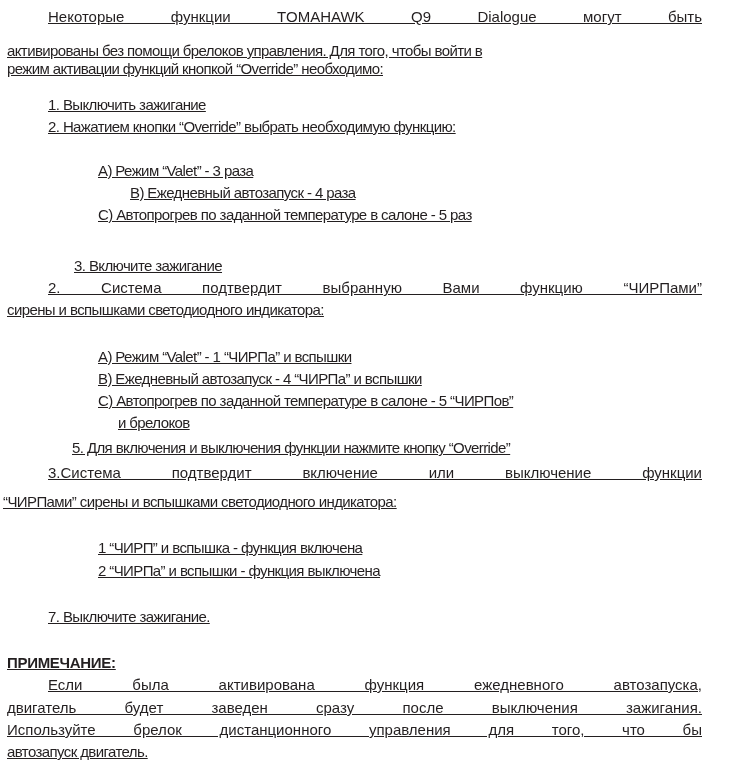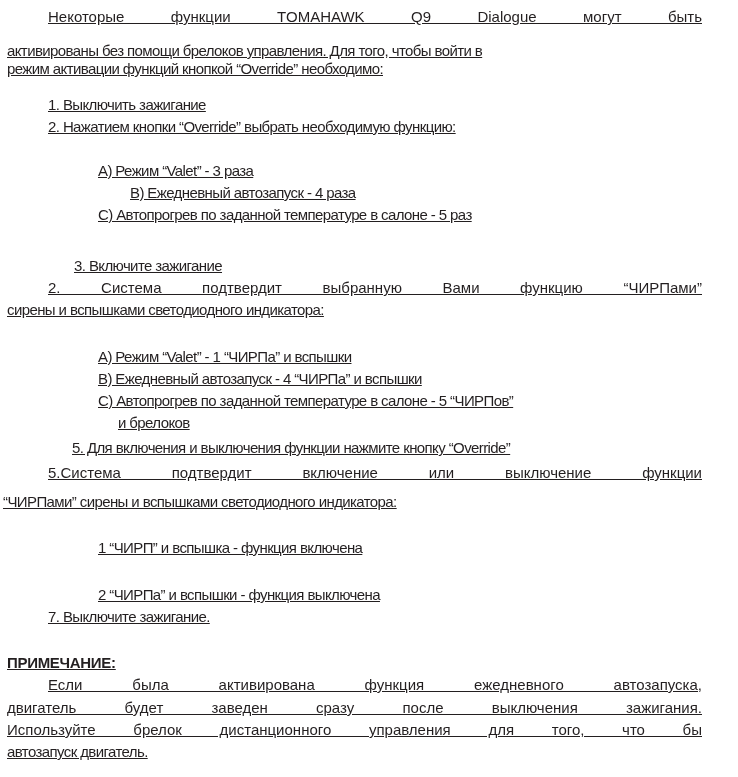--- a/index.html
+++ b/index.html
@@ -29,25 +29,25 @@
   <div class="ln" style="left:56px;top:255px;margin-left:18px;">3. Включите зажигание</div>
   <div class="ln just" style="left:48px;top:277px;width:654px;">2. Система подтвердит выбранную Вами функцию “ЧИРПами”</div>
   <div class="ln" style="left:7px;top:299px;">сирены и вспышками светодиодного индикатора:</div>
 
   <div class="ln" style="left:98px;top:346px;">A) Режим “Valet” - 1 “ЧИРПа” и вспышки</div>
   <div class="ln" style="left:98px;top:368px;">B) Ежедневный автозапуск - 4 “ЧИРПа” и вспышки</div>
   <div class="ln" style="left:98px;top:390px;">C) Автопрогрев по заданной температуре в салоне - 5 “ЧИРПов”</div>
   <div class="ln" style="left:118px;top:412px;">и брелоков</div>
 
   <div class="ln" style="left:48px;top:437px;margin-left:24px;">5. Для включения и выключения функции нажмите кнопку “Override”</div>
-  <div class="ln just" style="left:48px;top:462px;width:654px;">5.Система подтвердит включение или выключение функции</div>
+  <div class="ln just" style="left:48px;top:462px;width:654px;">3.Система подтвердит включение или выключение функции</div>
   <div class="ln" style="left:3px;top:491px;">“ЧИРПами” сирены и вспышками светодиодного индикатора:</div>
 
   <div class="ln" style="left:98px;top:537px;text-align:center;">1 “ЧИРП” и вспышка - функция включена</div>
-  <div class="ln" style="left:98px;top:560px;margin-top:24px;">2 “ЧИРПа” и вспышки - функция выключена</div>
+  <div class="ln" style="left:98px;top:560px;">2 “ЧИРПа” и вспышки - функция выключена</div>
 
   <div class="ln" style="left:48px;top:606px;text-align:right;">7. Выключите зажигание.</div>
 
   <div class="ln bold" style="left:7px;top:652px;">ПРИМЕЧАНИЕ:</div>
   <div class="ln just" style="left:48px;top:674px;width:654px;">Если была активирована функция ежедневного автозапуска,</div>
   <div class="ln just" style="left:7px;top:697px;width:695px;">двигатель будет заведен сразу после выключения зажигания.</div>
   <div class="ln just" style="left:7px;top:719px;width:695px;">Используйте брелок дистанционного управления для того, что бы</div>
   <div class="ln" style="left:7px;top:741px;">автозапуск двигатель.</div>
 </div>
 

